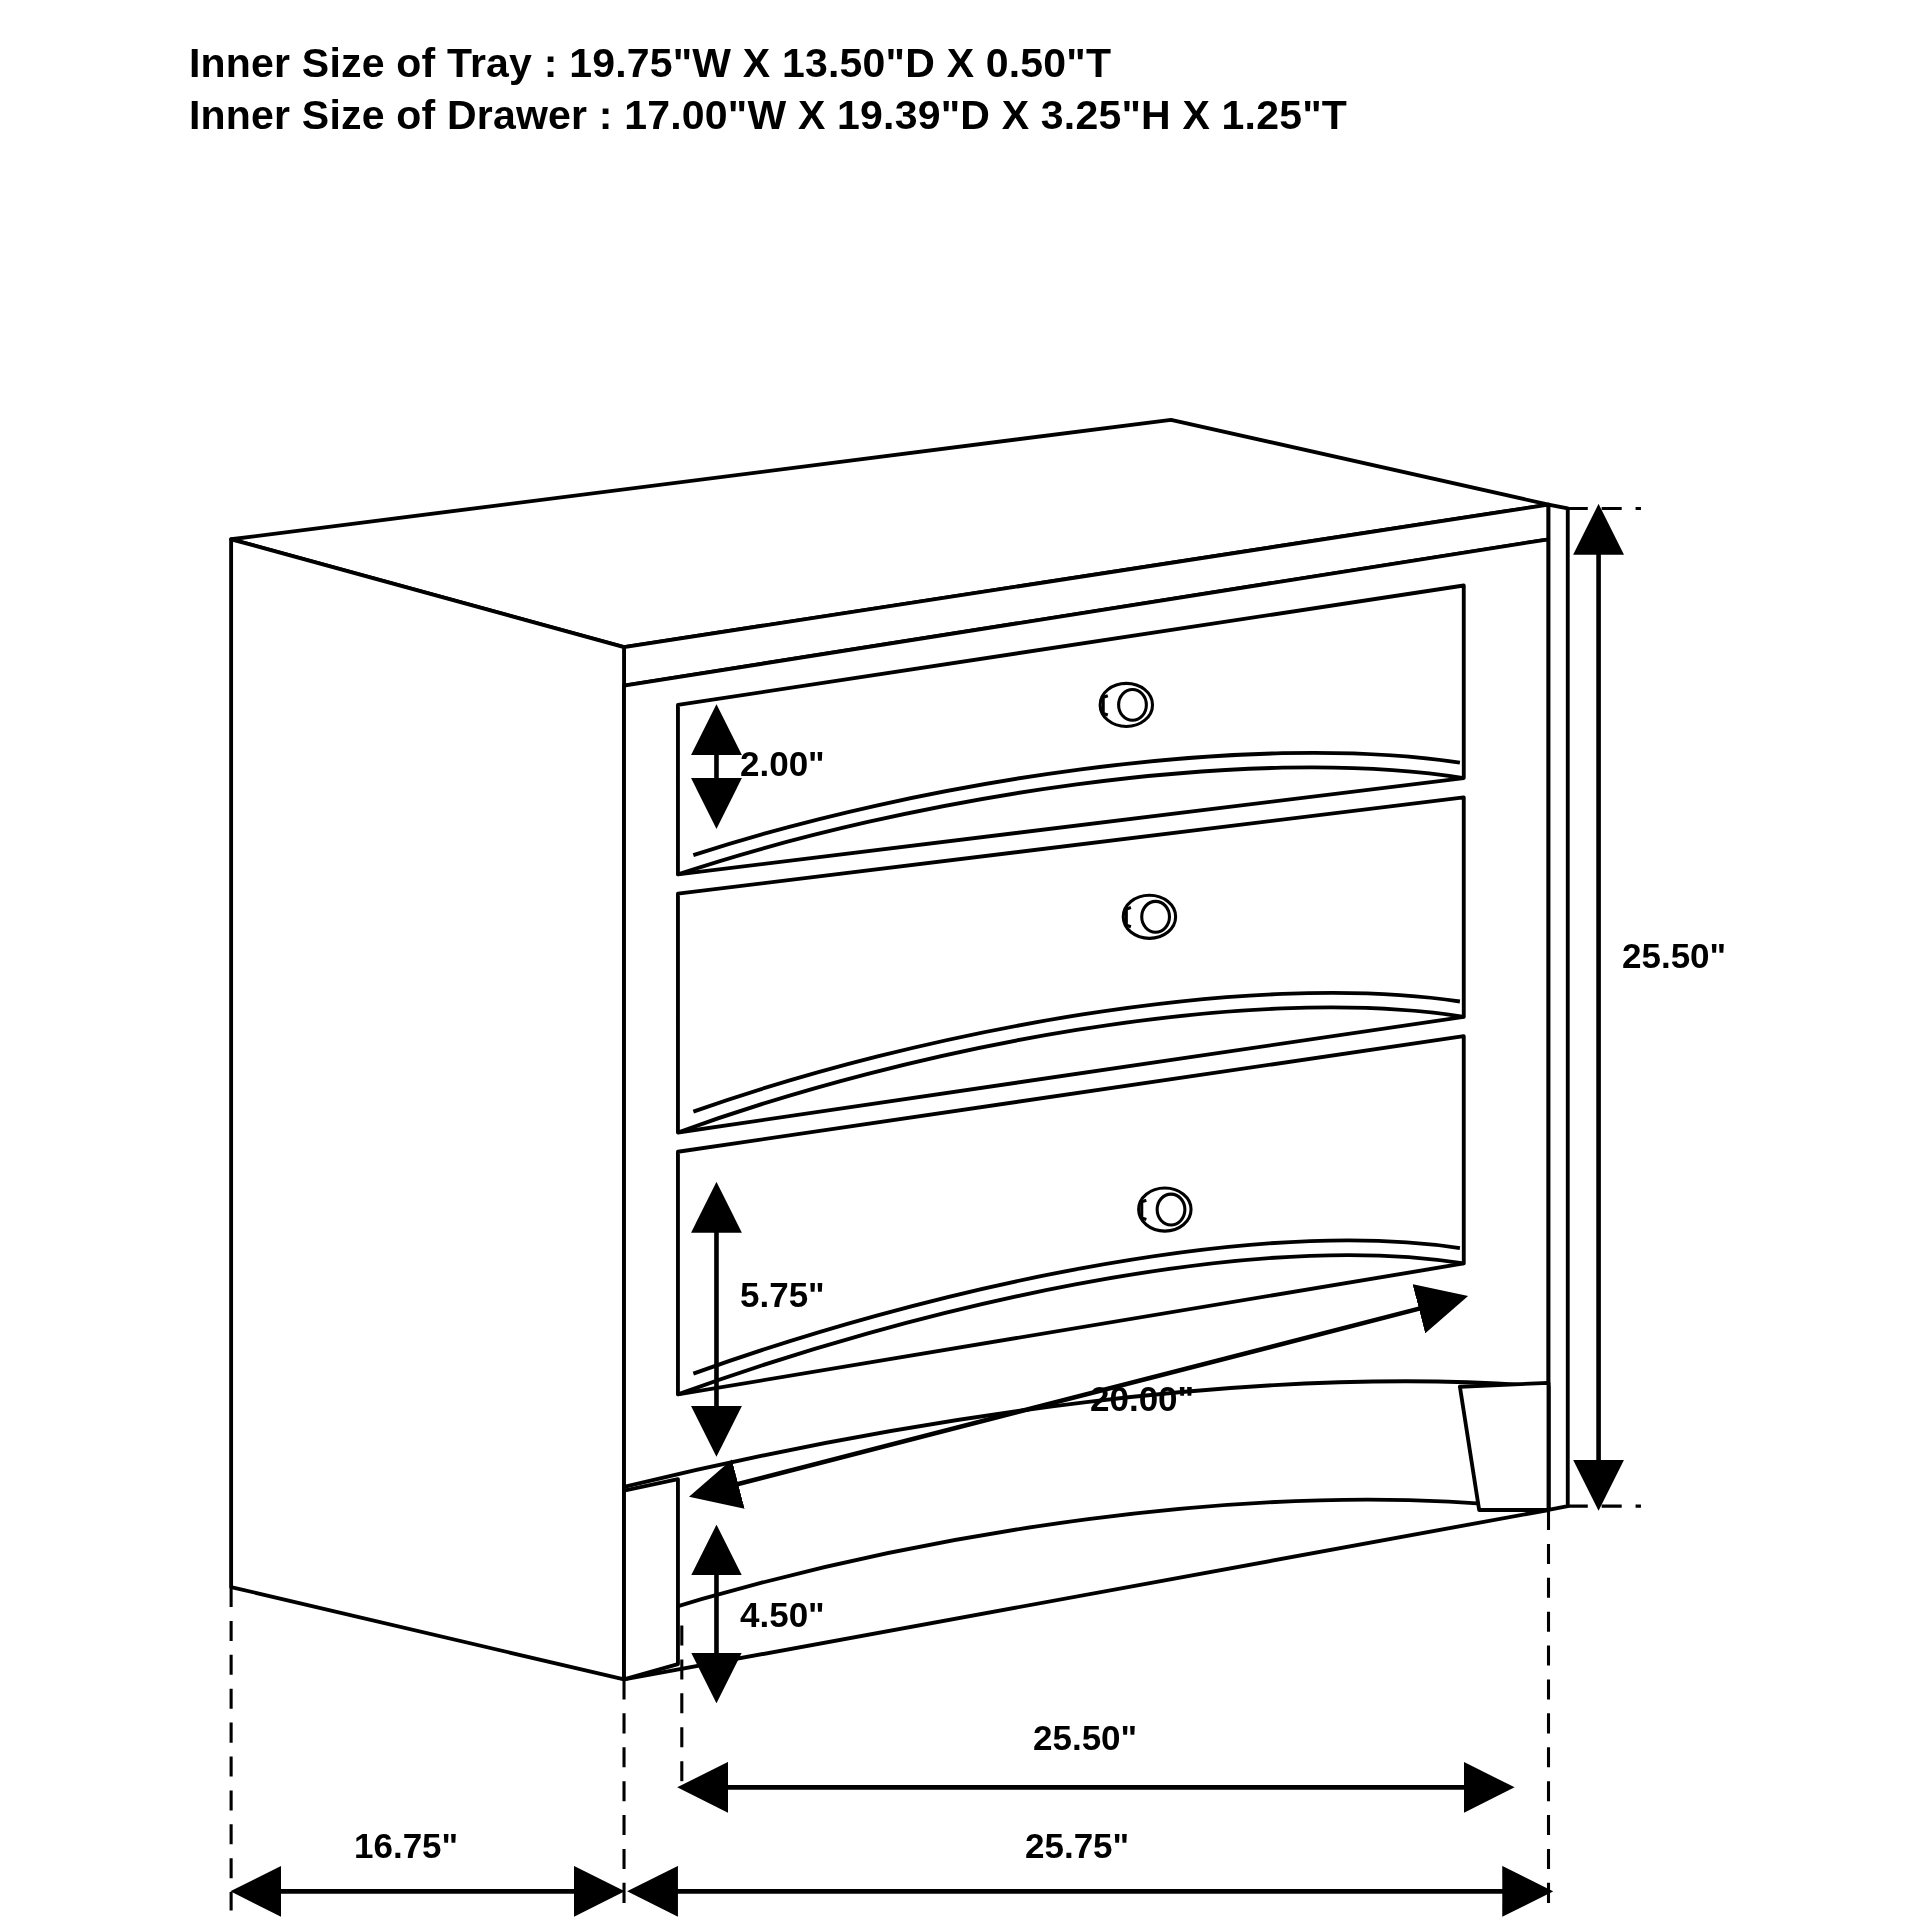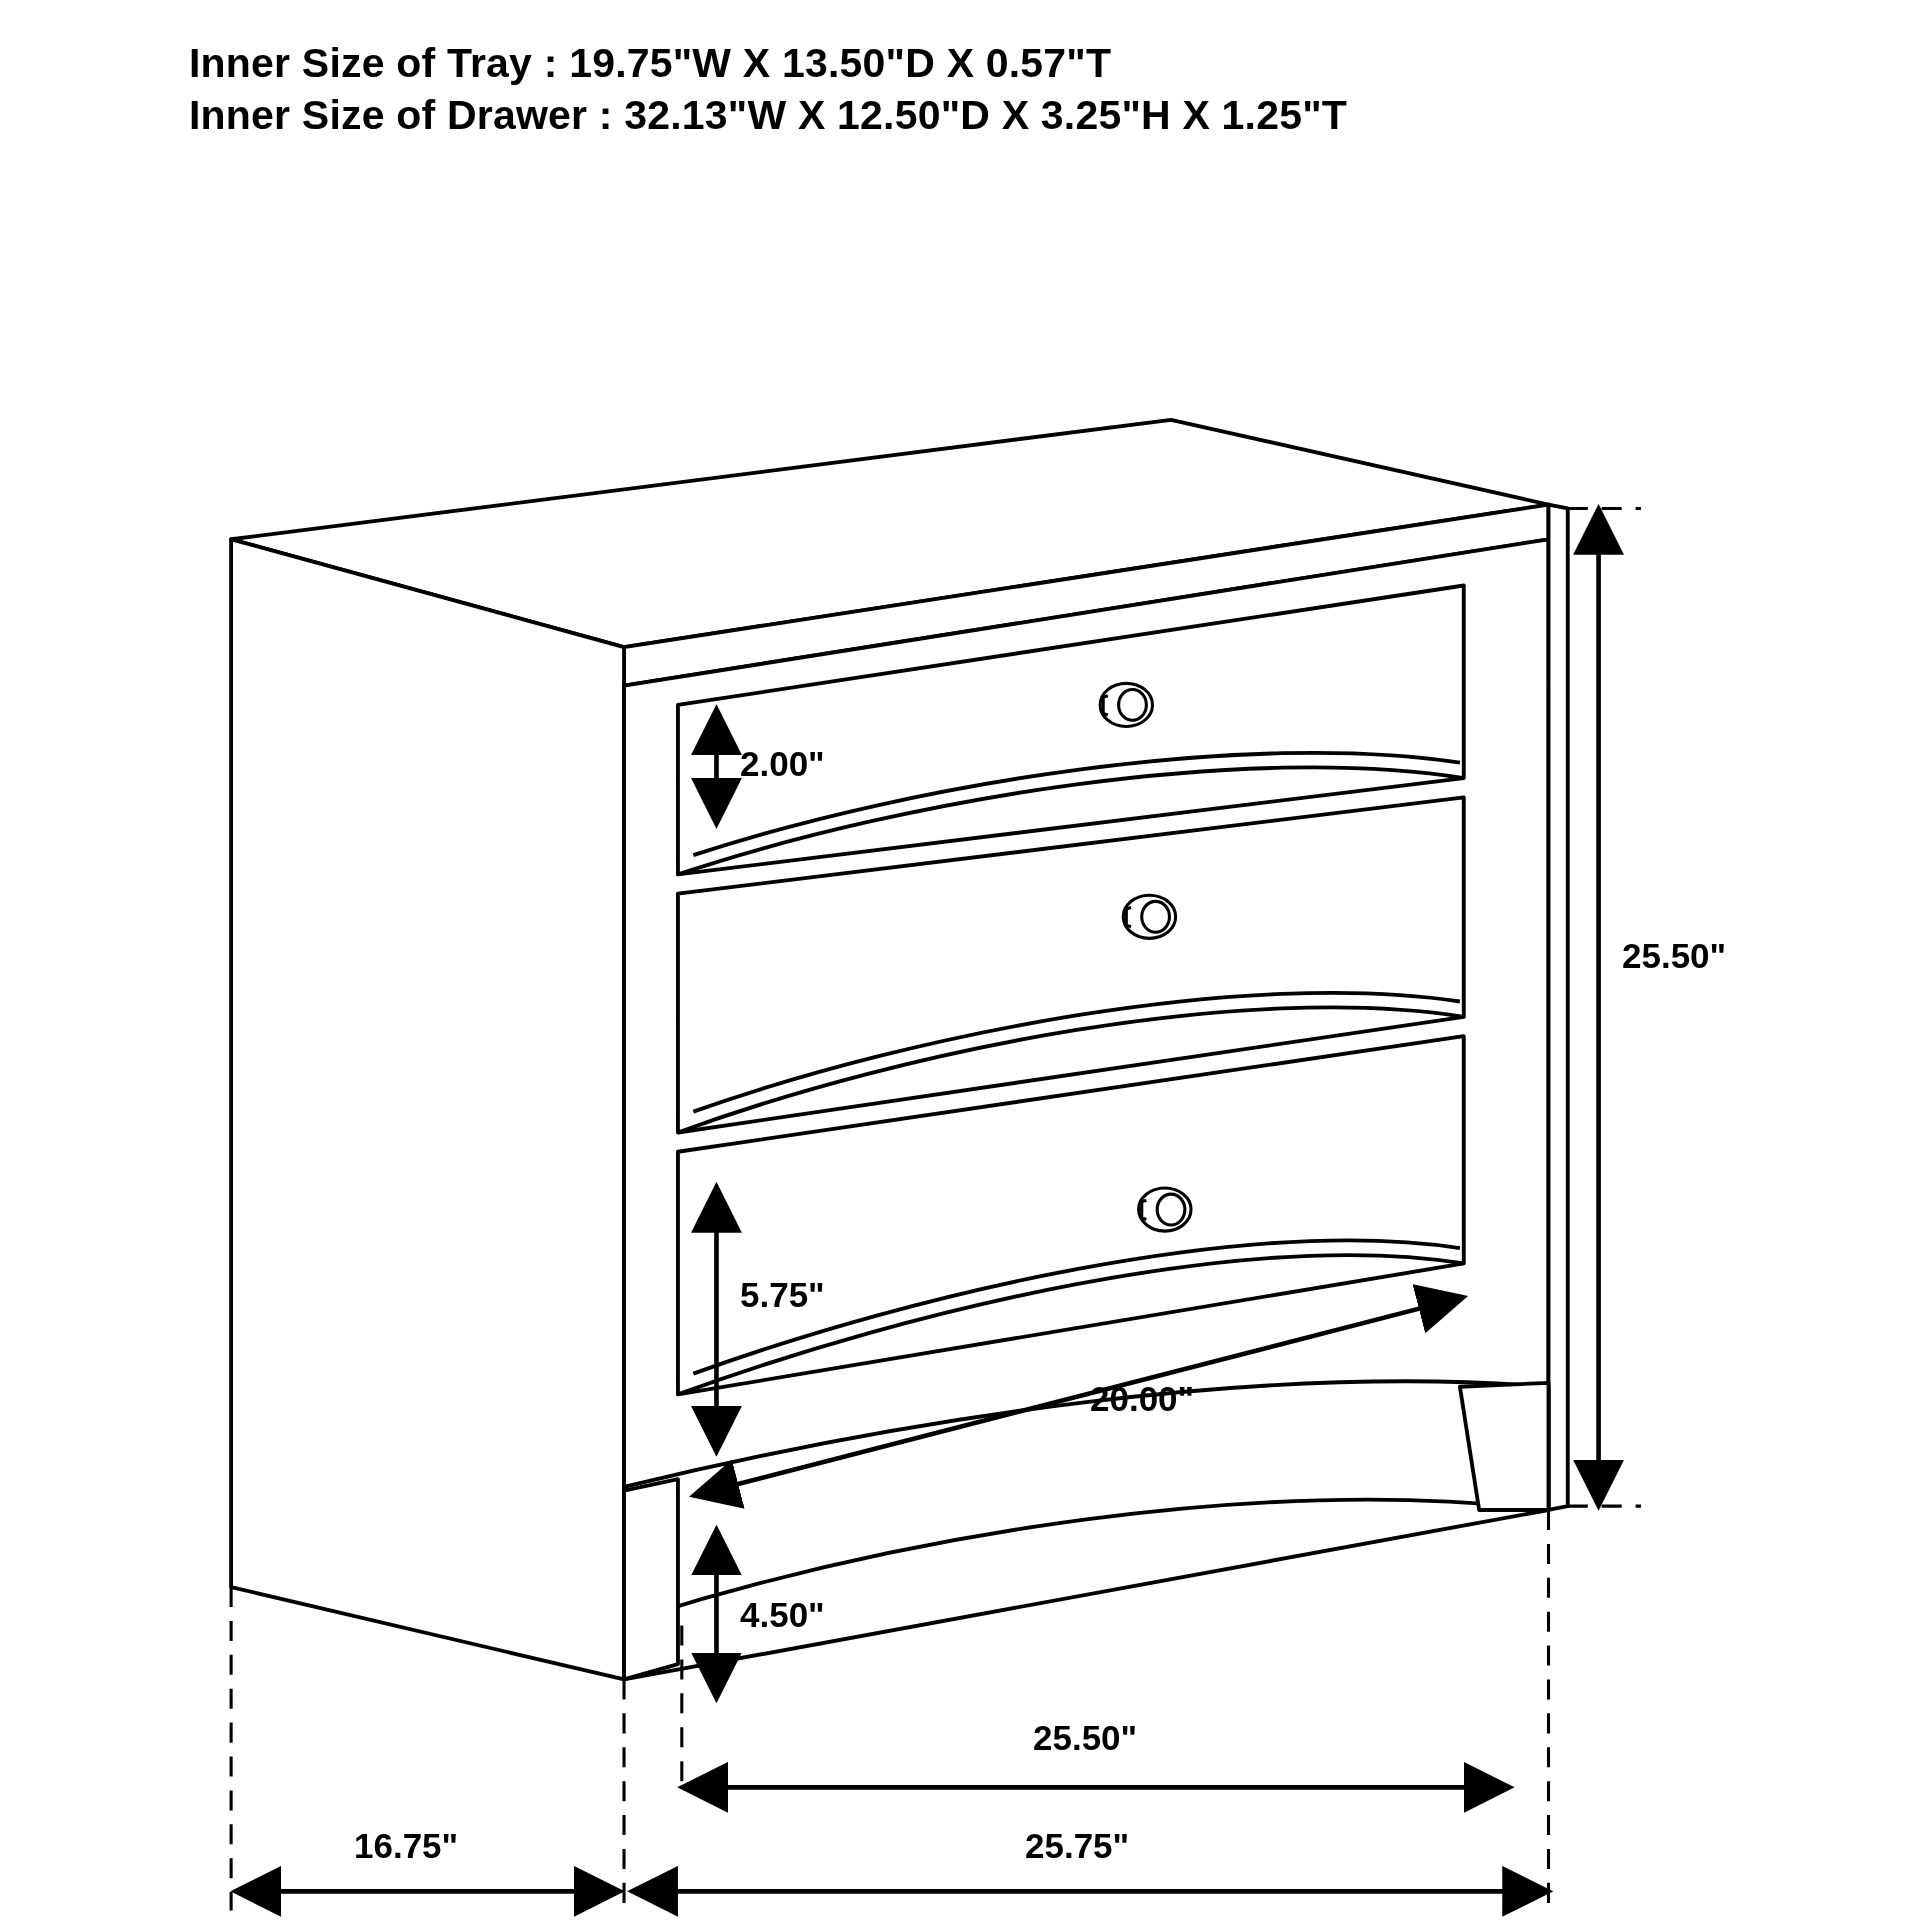--- a/index.html
+++ b/index.html
@@ -40,22 +40,22 @@
     font-size: 35px;
     font-weight: bold;
     white-space: nowrap;
   }
   svg { display: block; }
 </style>
 </head>
 <body>
 
 <div id="spec-header">
-  <div class="spec-line">Inner Size of Tray : 19.75"W X 13.50"D X 0.57"T</div>
-  <div class="spec-line">Inner Size of Drawer : 32.13"W X 12.50"D X 3.25"H X 1.25"T</div>
+  <div class="spec-line">Inner Size of Tray : 19.75"W X 13.50"D X 0.50"T</div>
+  <div class="spec-line">Inner Size of Drawer : 17.00"W X 19.39"D X 3.25"H X 1.25"T</div>
 </div>
 
 <div id="drawing-area">
   <svg width="1926" height="1926" viewBox="0 0 2500 2500">
     <defs>
       <marker id="arrHead" viewBox="0 0 12 12" refX="10" refY="6" markerWidth="11" markerHeight="11" orient="auto-start-reverse">
         <path d="M 0 0 L 12 6 L 0 12 z" fill="#000"></path>
       </marker>
     </defs>
 

